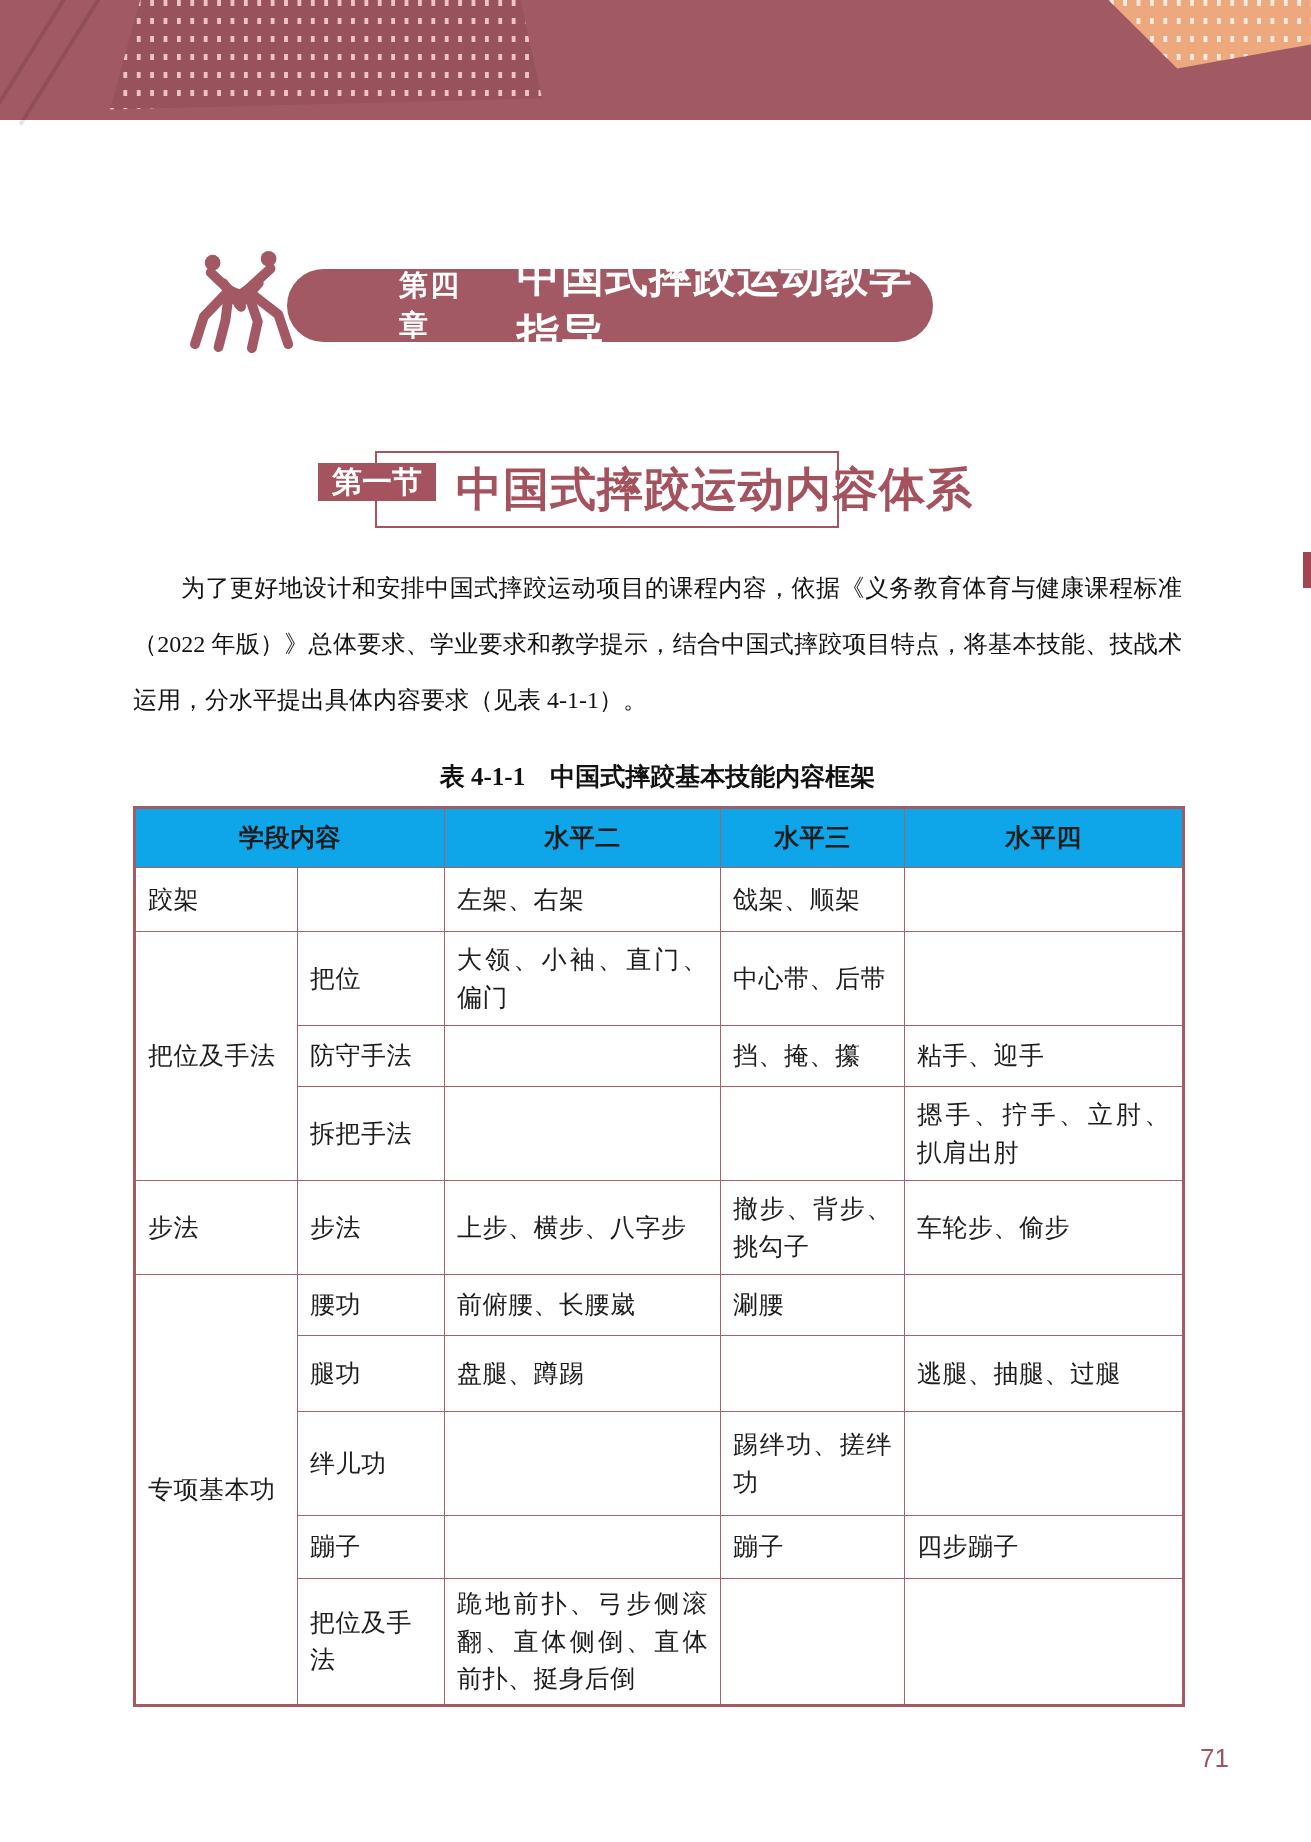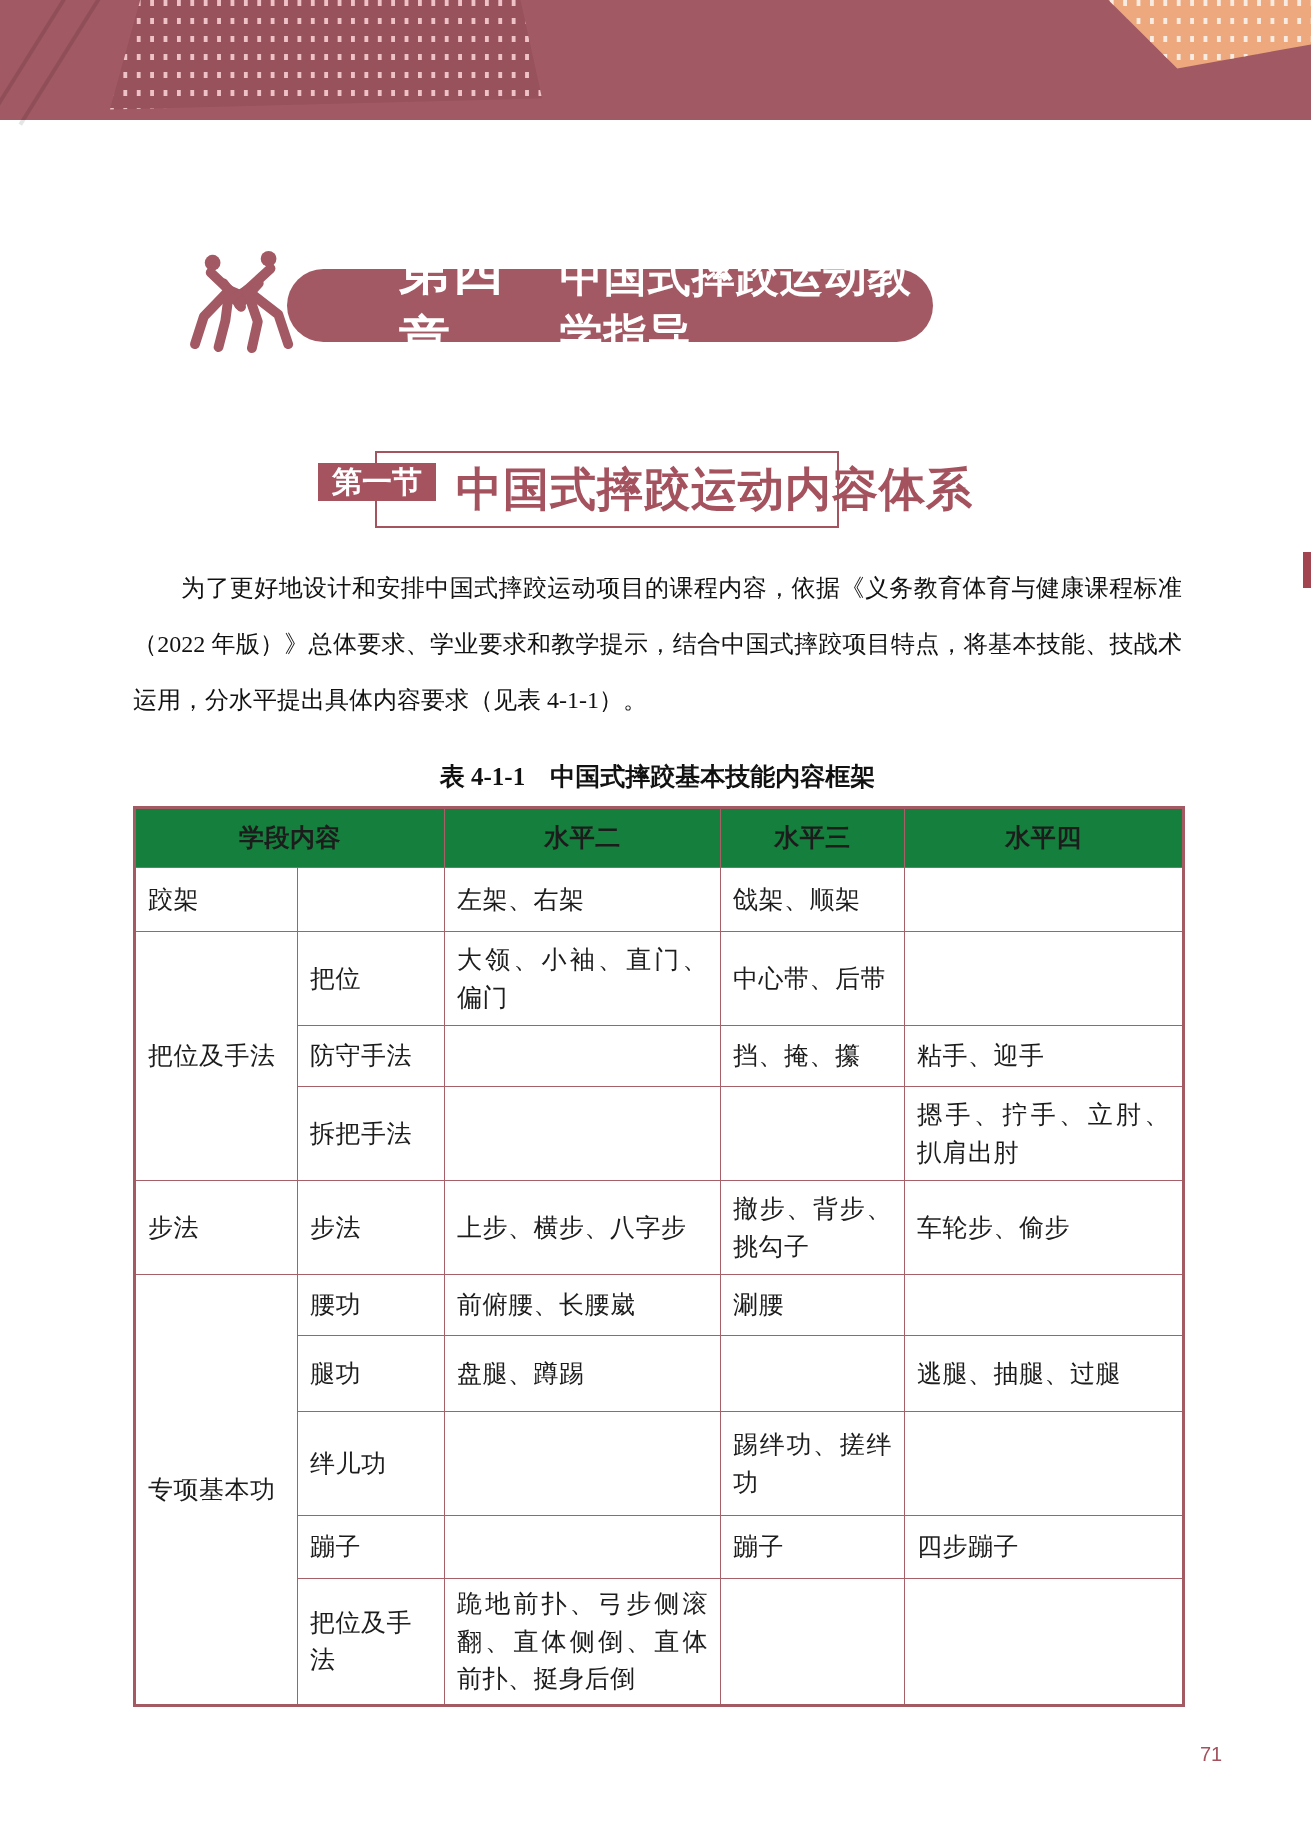--- a/index.html
+++ b/index.html
@@ -20,21 +20,21 @@
     background-size:13.4px 18px;background-position:22px 12px;}
   .stripe{position:absolute;width:4px;background:rgba(0,0,0,0.10);transform:rotate(32deg);}
   .stripe.s1{left:26px;top:-18px;height:150px;}
   .stripe.s2{left:58px;top:-14px;height:150px;}
 
   
   .chapter-banner{position:absolute;left:287px;top:269px;width:646px;height:73px;
     background:#a2596 3;background:#a25963;border-radius:37px;display:flex;align-items:center;
     padding-left:112px;box-sizing:border-box;
     font-family:"Liberation Sans","DejaVu Sans",sans-serif;font-weight:bold;color:#fff;}
-  .chapter-banner .ch-label{font-size:51px;margin-right:38px;letter-spacing:2px;}
+  .chapter-banner .ch-label{font-size:29px;margin-right:38px;letter-spacing:2px;}
   .chapter-banner .ch-title{font-size:43px;letter-spacing:1px;}
   .wrestlers{position:absolute;left:176px;top:246px;width:140px;height:108px;z-index:3;}
 
   
   .section-outline{position:absolute;left:375px;top:451px;width:464px;height:77px;
     border:2.5px solid #a4535f;box-sizing:border-box;}
   .section-label{position:absolute;left:318px;top:463px;width:118px;height:38px;background:#a4535f;
     display:flex;align-items:center;justify-content:center;color:#fff;
     font-family:"Liberation Sans","DejaVu Sans",sans-serif;font-weight:bold;font-size:30px;z-index:2;}
   .section-title{position:absolute;left:456px;top:451px;height:77px;display:flex;align-items:center;
@@ -46,24 +46,24 @@
     font-size:24px;line-height:56px;text-align:justify;text-indent:2em;color:#111;}
 
   
   .tbl-caption{position:absolute;left:133px;top:760px;width:1049px;text-align:center;
     font-weight:bold;font-size:25px;color:#111;}
   table.skill{position:absolute;left:133px;top:806px;width:1049px;border-collapse:collapse;
     table-layout:fixed;font-size:25px;letter-spacing:0.5px;color:#1c1c1c;}
   table.skill td,table.skill th{border:1.5px solid #a86068;vertical-align:middle;
     padding:6px 12px;box-sizing:border-box;font-weight:normal;line-height:1.5;}
   table.skill{border:3px solid #a35a63;}
-  table.skill thead th{background:#15803d;text-align:center;font-weight:600;}
+  table.skill thead th{background:#0ea5e9;text-align:center;font-weight:600;}
   td.lbl{text-align:left;padding:6px 6px;}
   td.cnt{text-align:justify;}
-  .page-number{position:absolute;left:1200px;top:1743px;color:#a4525e;font-size:20px;
+  .page-number{position:absolute;left:1200px;top:1743px;color:#a4525e;font-size:26px;
     font-family:"Liberation Sans","DejaVu Sans",sans-serif;}
   .edge-mark{position:absolute;right:0;top:552px;width:8px;height:36px;background:#a2455​0;background:#a24550;}
 </style>
 </head>
 <body>
 
 <div class="page">
 
   <div class="band">
     <div class="band-maroon">

